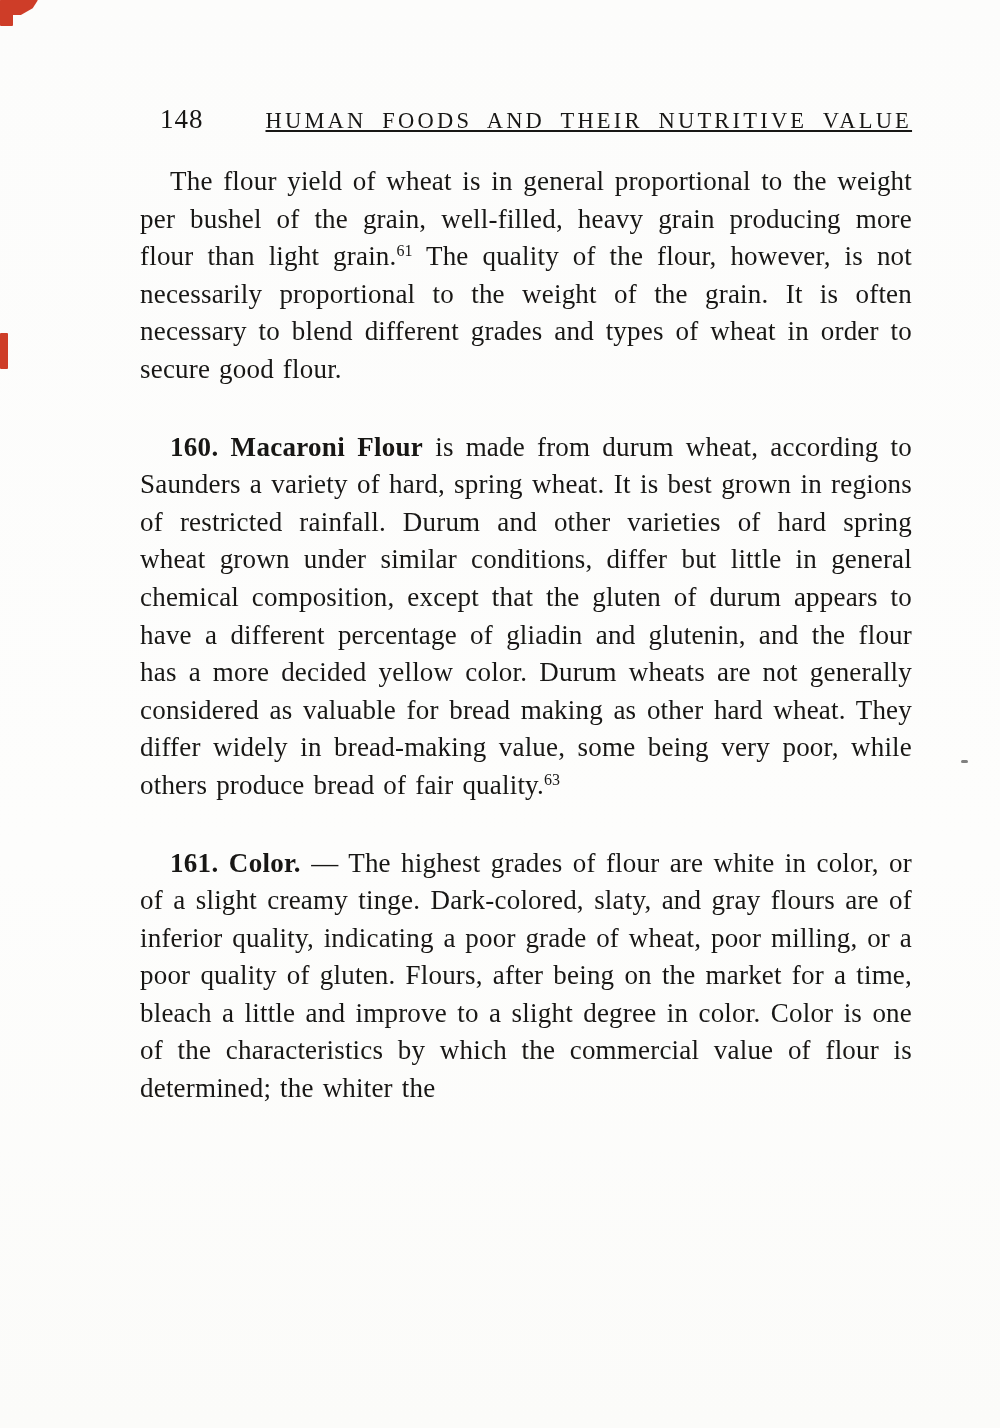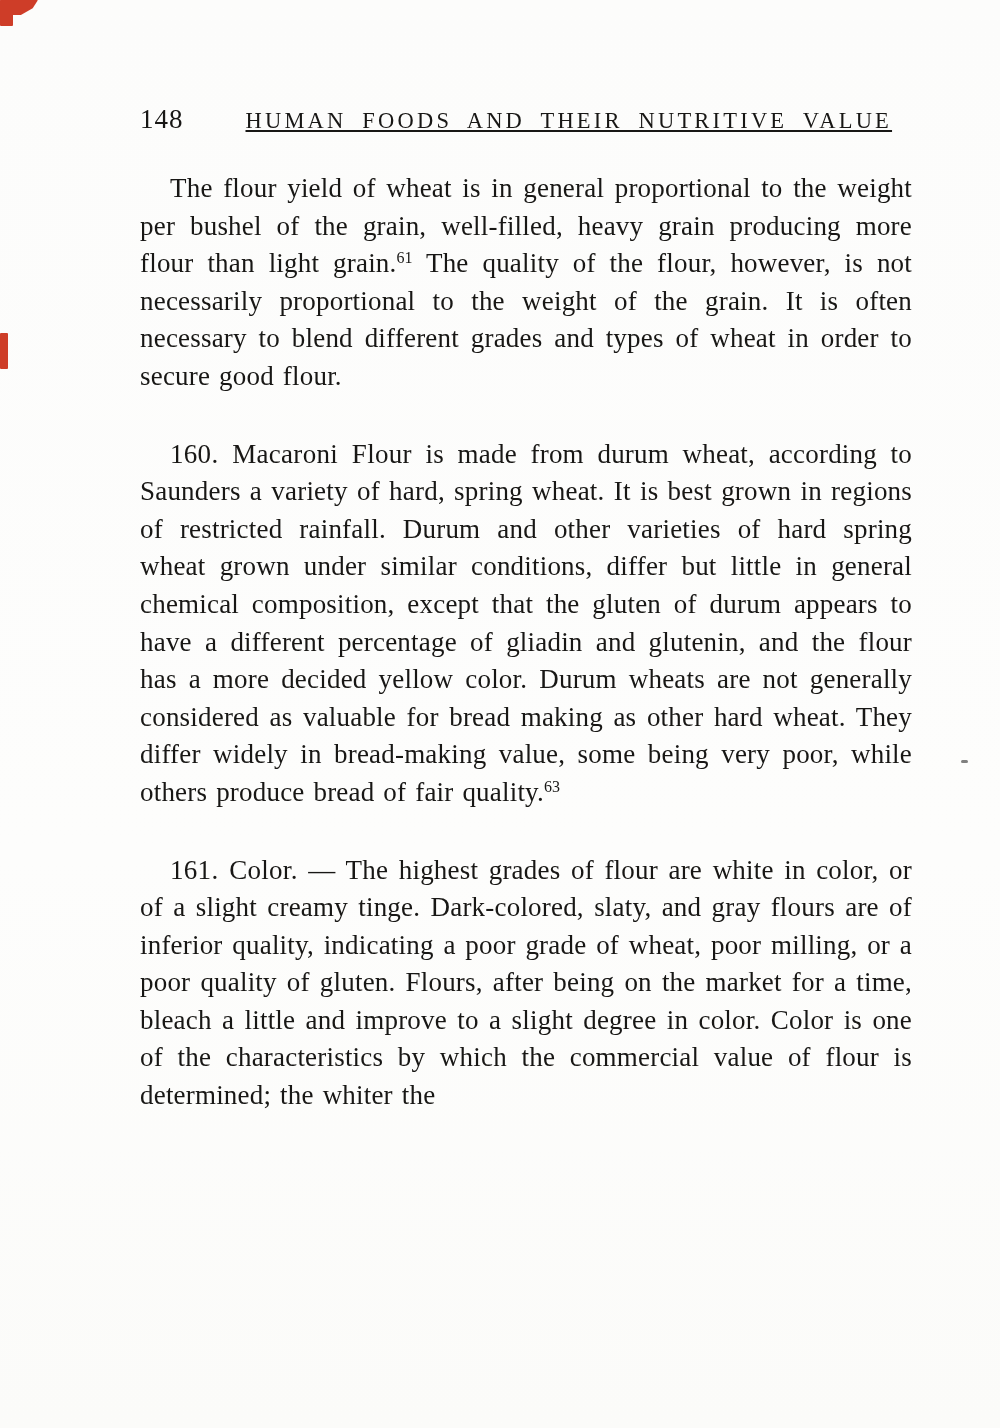--- a/index.html
+++ b/index.html
@@ -45,49 +45,50 @@
     left: 140px;
     right: 90px;
     display: flex;
     align-items: baseline;
     white-space: nowrap;
   }
   .page-number {
     font-size: 27px;
     letter-spacing: 1px;
     margin-right: 62px;
+    margin-left: 20px;
   }
   .head-title {
     font-size: 22.5px;
     letter-spacing: 3.2px;
     word-spacing: 7px;
     font-variant: normal;
     text-decoration: underline;
   }
   
   .text-block {
     position: absolute;
-    top: 170px;
+    top: 163px;
     left: 140px;
     width: 772px;
   }
   .body-para {
     margin: 0 0 0 0;
     font-size: 27px;
     line-height: 37.6px;
     text-align: justify;
     text-indent: 30px;
     word-spacing: 2px;
     letter-spacing: 0.2px;
   }
   .body-para + .body-para {
     margin-top: 40px;
   }
   .body-para b {
-    font-weight: normal;
+    font-weight: bold;
     letter-spacing: 0.3px;
   }
   .body-para sup {
     font-size: 16px;
     line-height: 0;
     vertical-align: 9px;
     letter-spacing: 0;
   }
   
   .speck {

